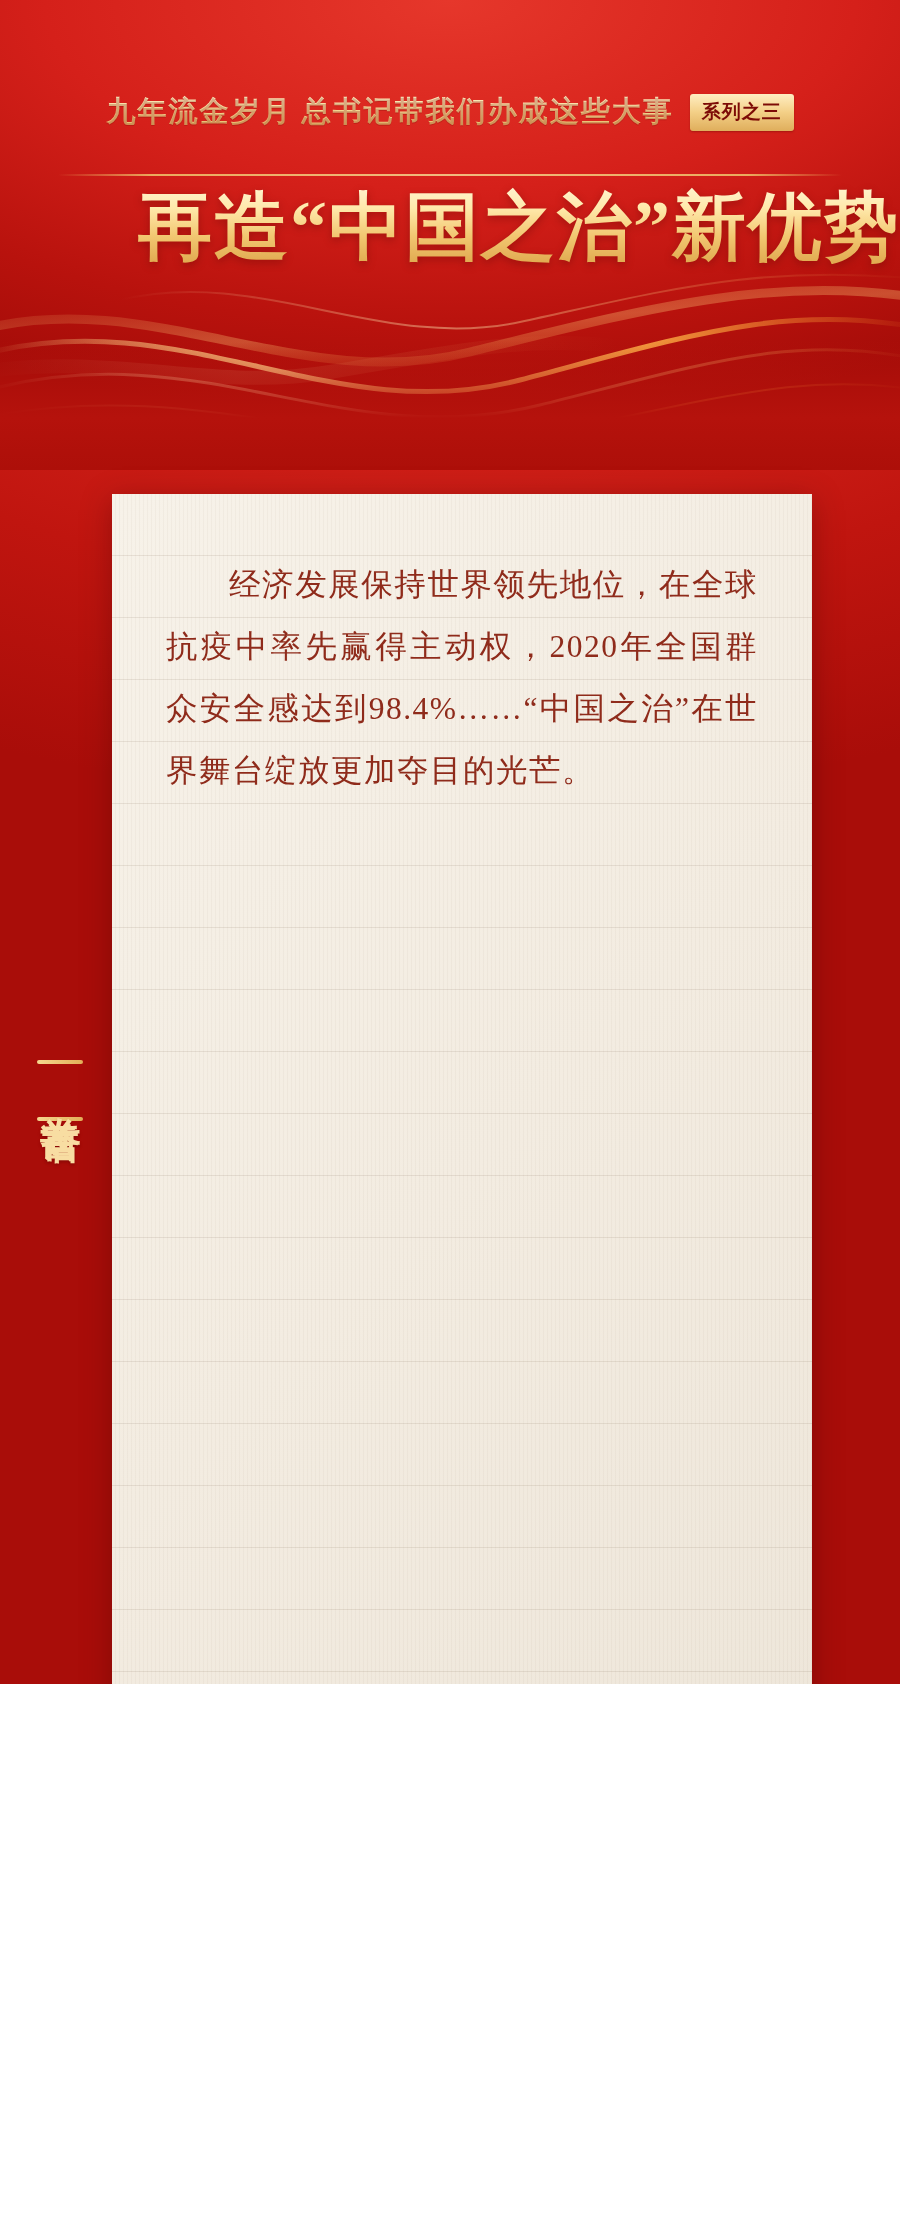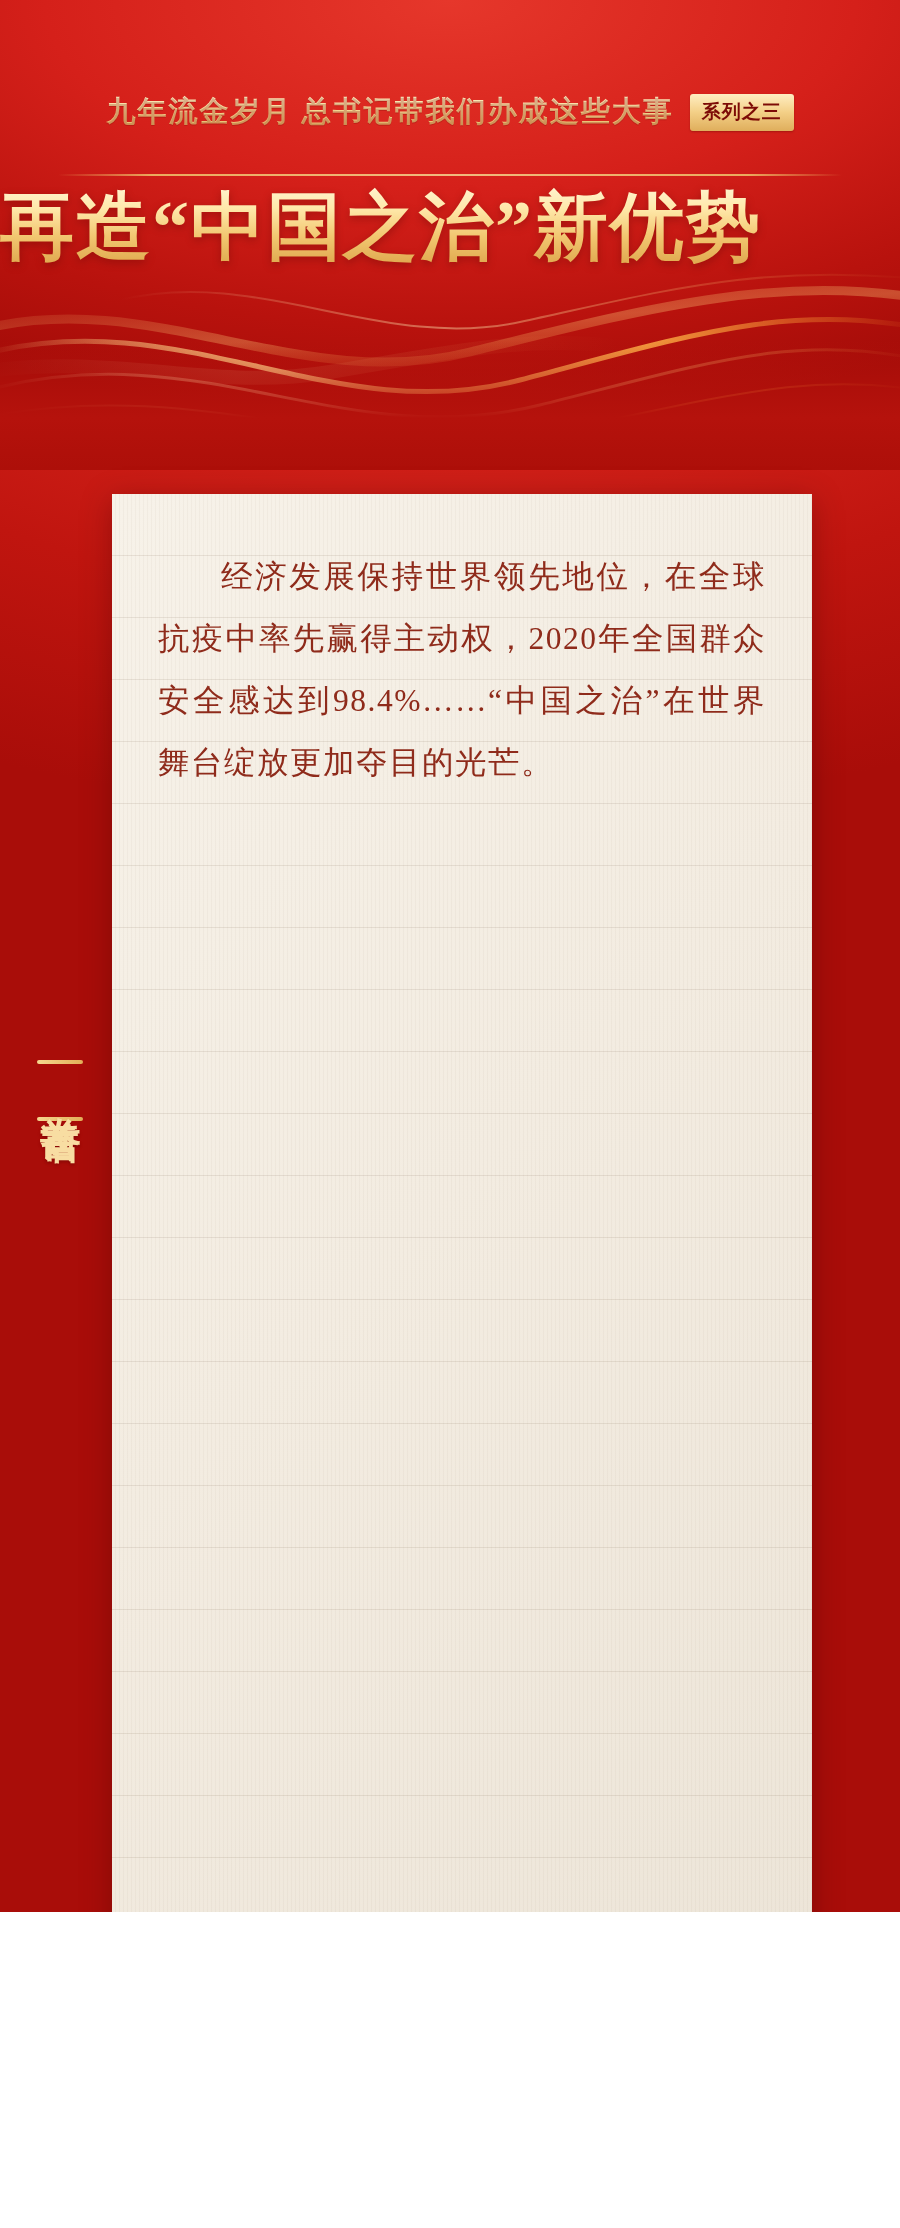--- a/index.html
+++ b/index.html
@@ -6,21 +6,21 @@
     margin: 0;
     padding: 0;
     background: #ffffff;
   }
   body {
     font-family: "Liberation Serif", "DejaVu Serif", serif;
   }
   #poster {
     position: relative;
     width: 900px;
-    height: 1912px;
+    height: 1684px;
     overflow: hidden;
     background:
       radial-gradient(ellipse 1200px 700px at 50% 6%, #e8342a 0%, #d7241c 40%, #c0150f 70%, #a90d09 100%),
       linear-gradient(180deg, #d2251c 0%, #c71a12 25%, #b8130c 55%, #a50d07 100%);
   }
   
   .banner {
     position: absolute;
     left: 0; top: 0;
     width: 900px;
@@ -83,21 +83,21 @@
     color: #7d0b06;
     border-radius: 3px;
     background: linear-gradient(180deg, #ffeec2 0%, #f3cf86 50%, #dda martial 100%);
     background: linear-gradient(180deg, #ffeec2 0%, #f3cf86 50%, #dfae5c 100%);
     box-shadow: 0 1px 2px rgba(90,5,0,.35);
   }
   .main-title {
     position: absolute;
     left: 0; top: 178px;
     width: 900px;
-    text-align: left;
+    text-align: right;
     z-index: 4;
     font-size: 74px;
     font-weight: bold;
     letter-spacing: 2px;
     white-space: nowrap;
     font-family: "Liberation Serif", "DejaVu Serif", serif;
     background: linear-gradient(180deg, #fff8dd 0%, #ffe9ab 30%, #f2c771 58%, #d79a3e 100%);
     -webkit-background-clip: text;
     background-clip: text;
     -webkit-text-fill-color: transparent;
@@ -163,21 +163,21 @@
     z-index: 2;
     padding: 52px 46px 40px 46px;
     font-size: 31.5px;
     line-height: 62px;
     color: #8f2b1b;
     letter-spacing: 1.5px;
     text-align: justify;
     font-family: "Liberation Serif", "DejaVu Serif", serif;
   }
   .body-text p {
-    margin: 0;
+    margin: 8px;
     text-indent: 2em;
   }
 </style>
 </head>
 <body>
 
 <div id="poster">
 
   <div class="banner">
     <svg class="ribbon-svg" viewBox="0 0 900 470" preserveAspectRatio="none">

